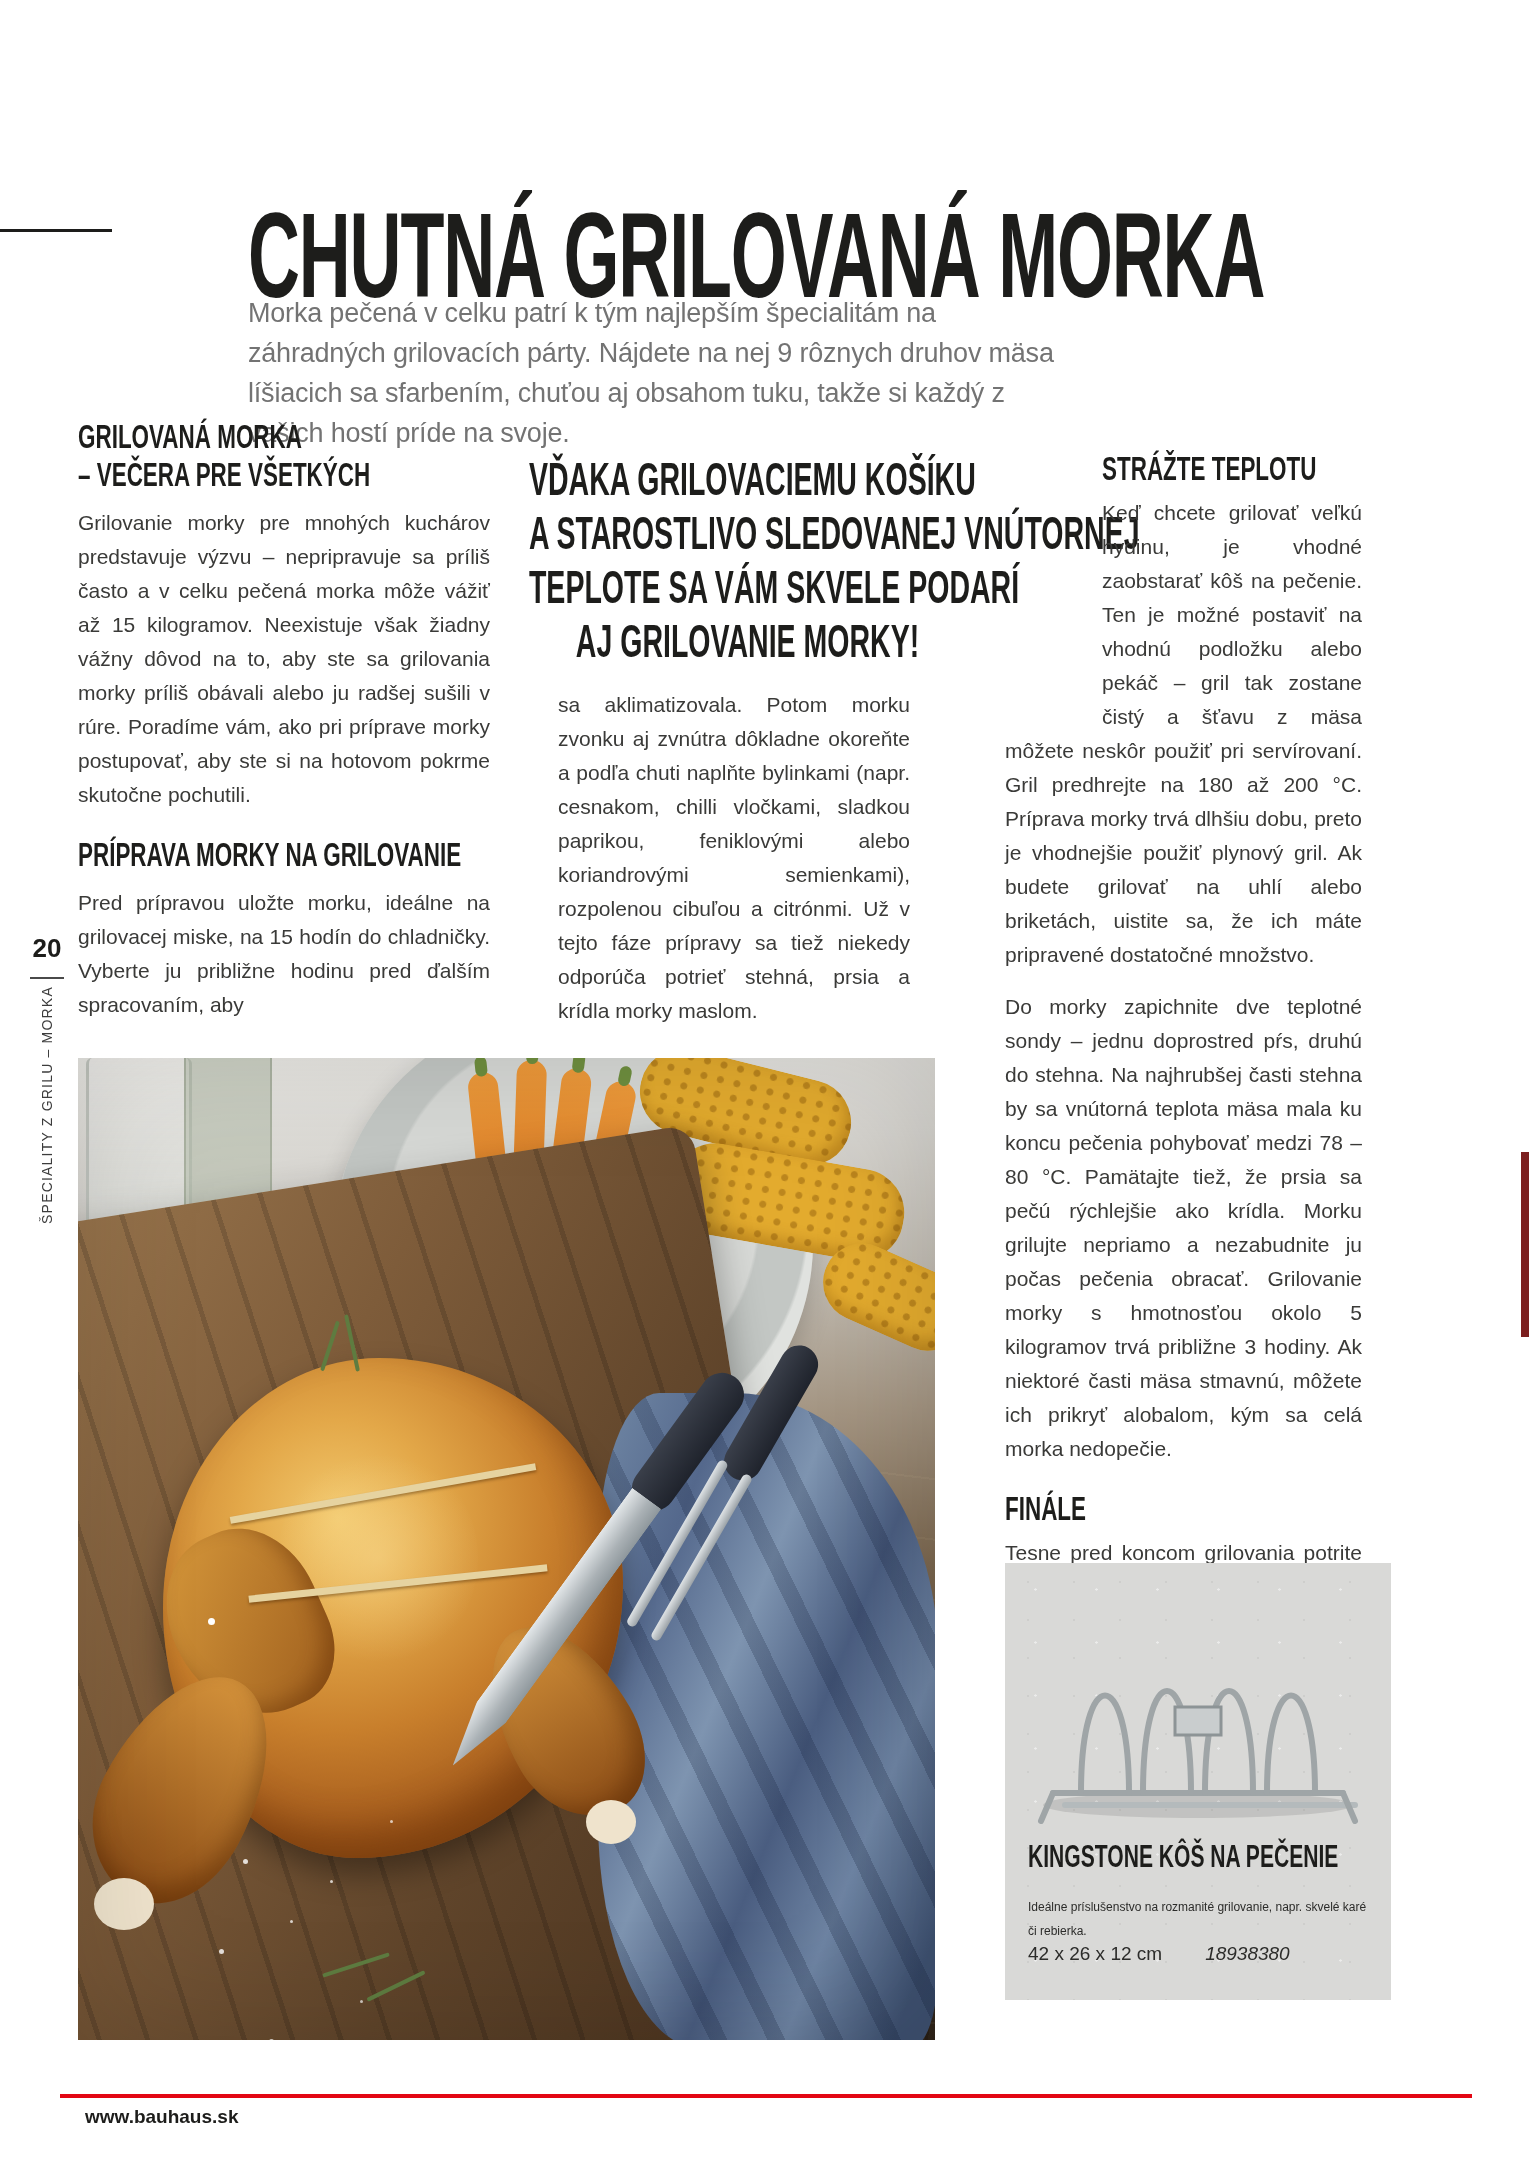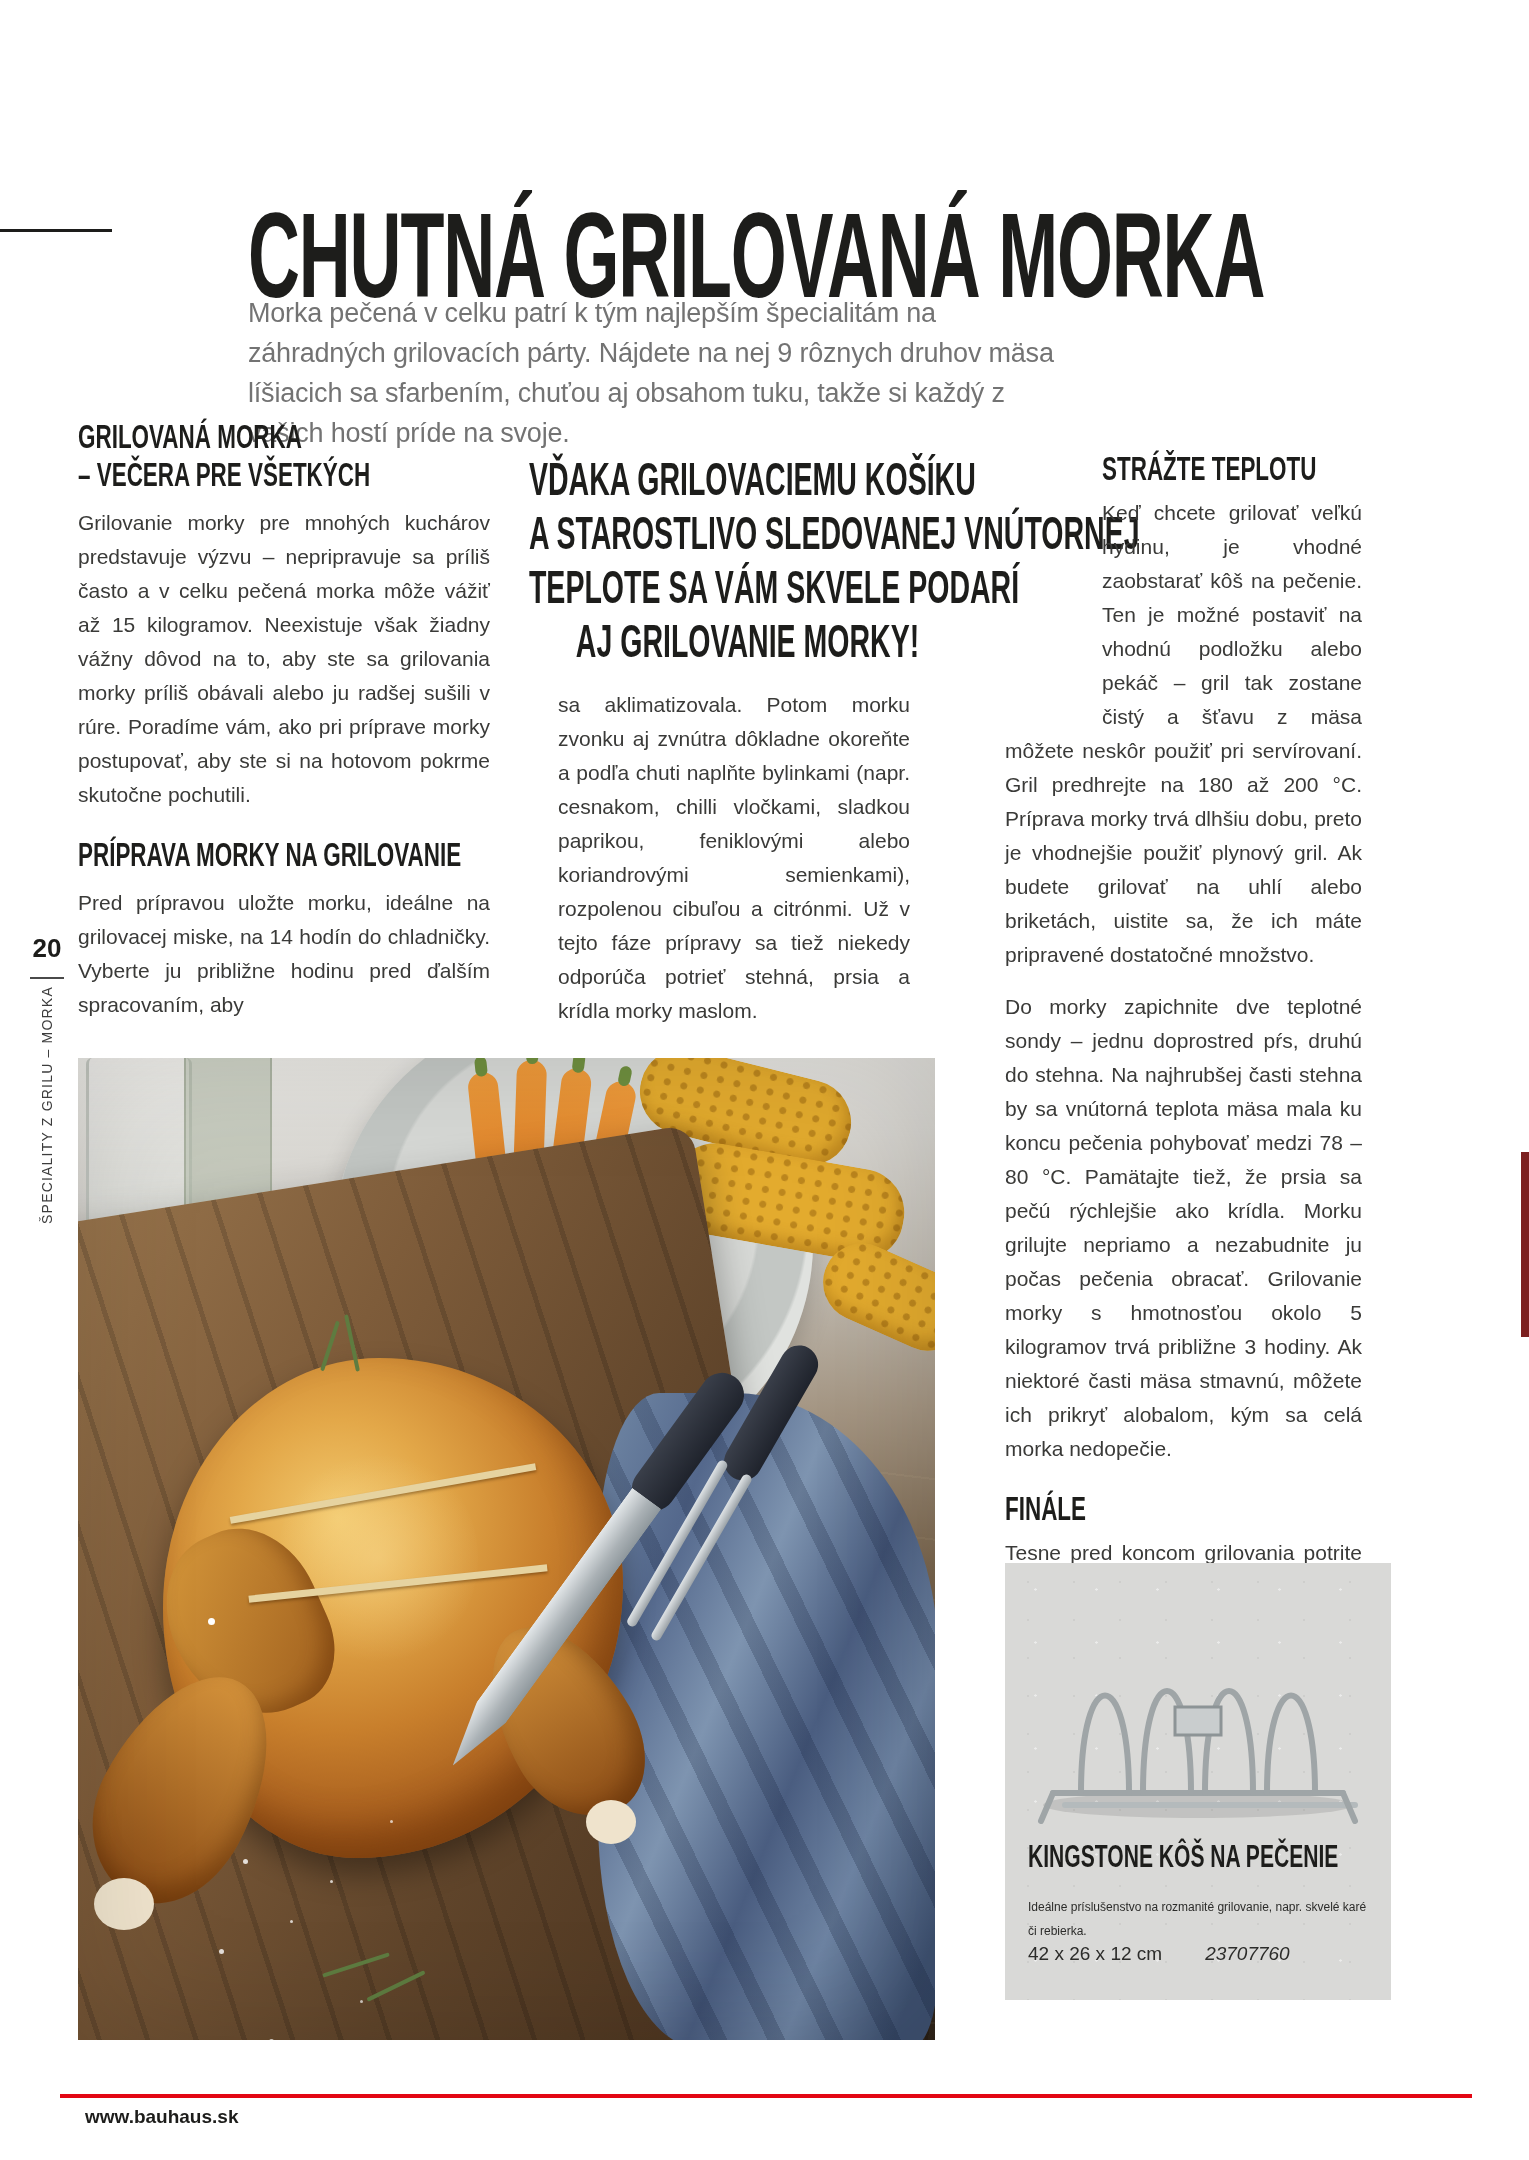--- a/index.html
+++ b/index.html
@@ -138,21 +138,21 @@
 
   <div class="page-num">20</div>
   <div class="page-num-rule"></div>
   <div class="sidebar-label">ŠPECIALITY Z GRILU – MORKA</div>
 
   <div class="col-left">
     <h2 class="sec-h">GRILOVANÁ MORKA</h2>
     <h2 class="sec-h">– VEČERA PRE VŠETKÝCH</h2>
     <p class="body-p">Grilovanie morky pre mnohých kuchárov predstavuje výzvu – nepripravuje sa príliš často a v celku pečená morka môže vážiť až 15 kilogramov. Neexistuje však žiadny vážny dôvod na to, aby ste sa grilovania morky príliš obávali alebo ju radšej sušili v rúre. Poradíme vám, ako pri príprave morky postupovať, aby ste si na hotovom pokrme skutočne pochutili.</p>
     <h2 class="sec-h mt24">PRÍPRAVA MORKY NA GRILOVANIE</h2>
-    <p class="body-p">Pred prípravou uložte morku, ideálne na grilovacej miske, na 14 hodín do chladničky. Vyberte ju približne hodinu pred ďalším spracovaním, aby</p>
+    <p class="body-p">Pred prípravou uložte morku, ideálne na grilovacej miske, na 15 hodín do chladničky. Vyberte ju približne hodinu pred ďalším spracovaním, aby</p>
   </div>
 
   <div class="callout">
     <div>VĎAKA GRILOVACIEMU KOŠÍKU</div>
     <div>A STAROSTLIVO SLEDOVANEJ VNÚTORNEJ</div>
     <div>TEPLOTE SA VÁM  SKVELE PODARÍ</div>
     <div>AJ GRILOVANIE MORKY!</div>
   </div>
 
   <div class="col-mid">
@@ -232,21 +232,21 @@
           <path d="M28 214 L16 242"></path>
           <path d="M318 214 L330 242"></path>
         </g>
         <rect x="150" y="128" width="46" height="28" fill="#c9cdce" stroke="#8d9496" stroke-width="3"></rect>
       </svg>
     </div>
     <div class="product-title">KINGSTONE KÔŠ NA PEČENIE</div>
     <div class="product-desc">Ideálne príslušenstvo na rozmanité grilovanie, napr. skvelé karé či rebierka.</div>
     <div class="product-meta">
       <span>42 x 26 x 12 cm</span>
-      <span class="sku">23707760</span>
+      <span class="sku">18938380</span>
     </div>
   </div>
 
   <div class="edge-tab"></div>
   <div class="footer-rule"></div>
   <div class="footer-site">www.bauhaus.sk</div>
 
 </div>
 
 </body></html>

